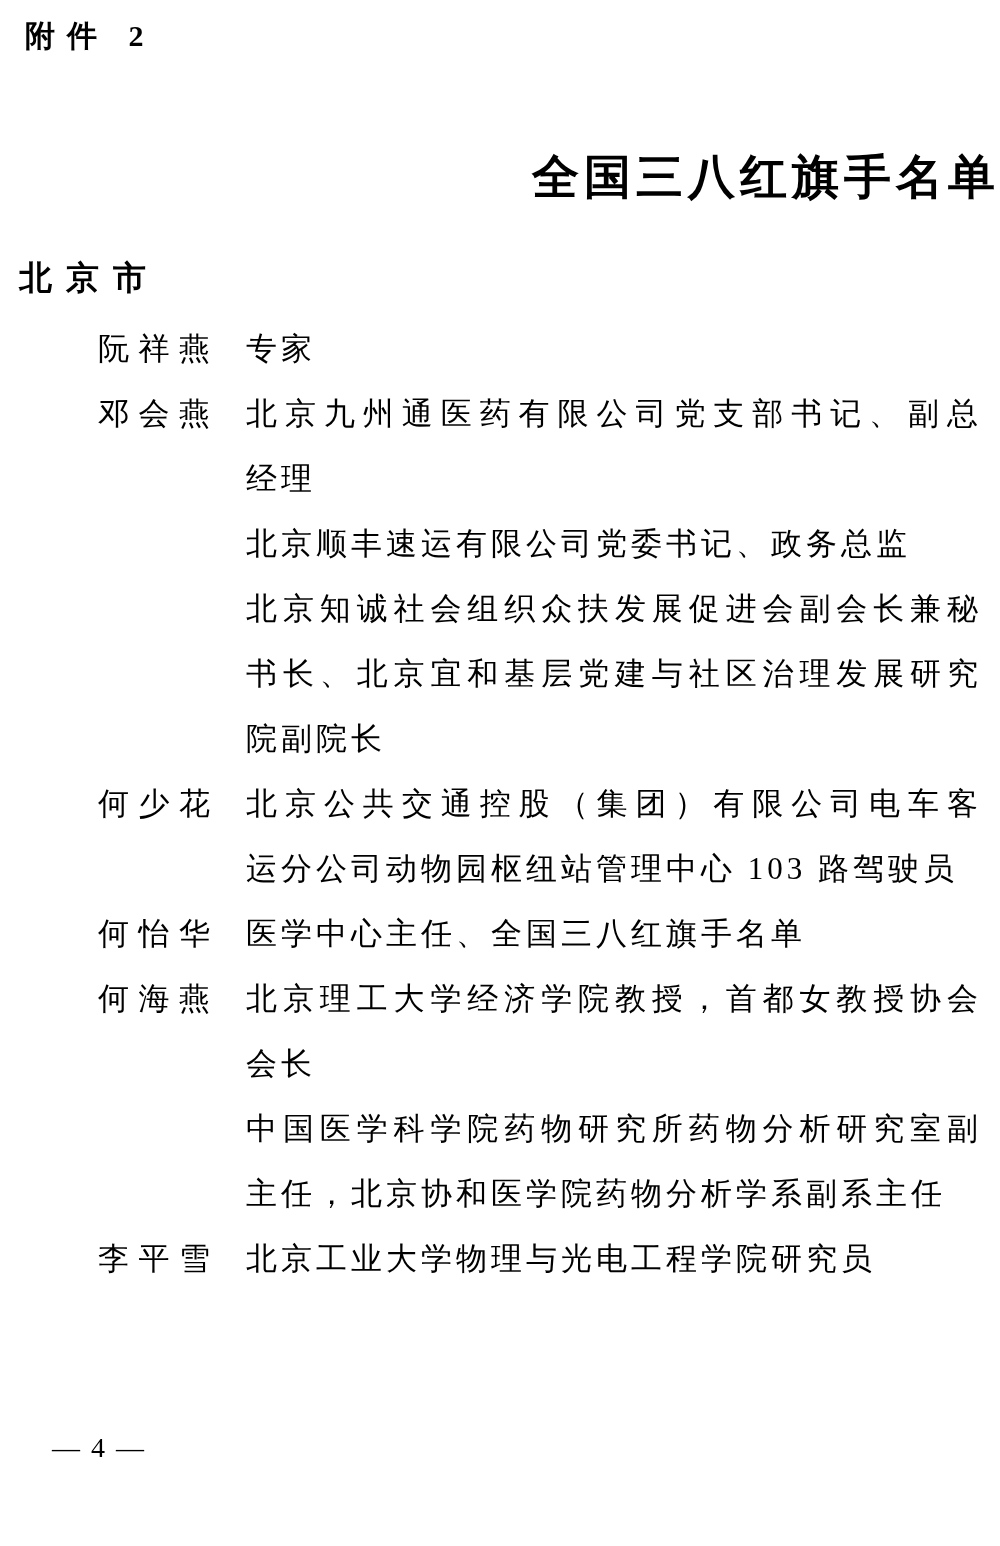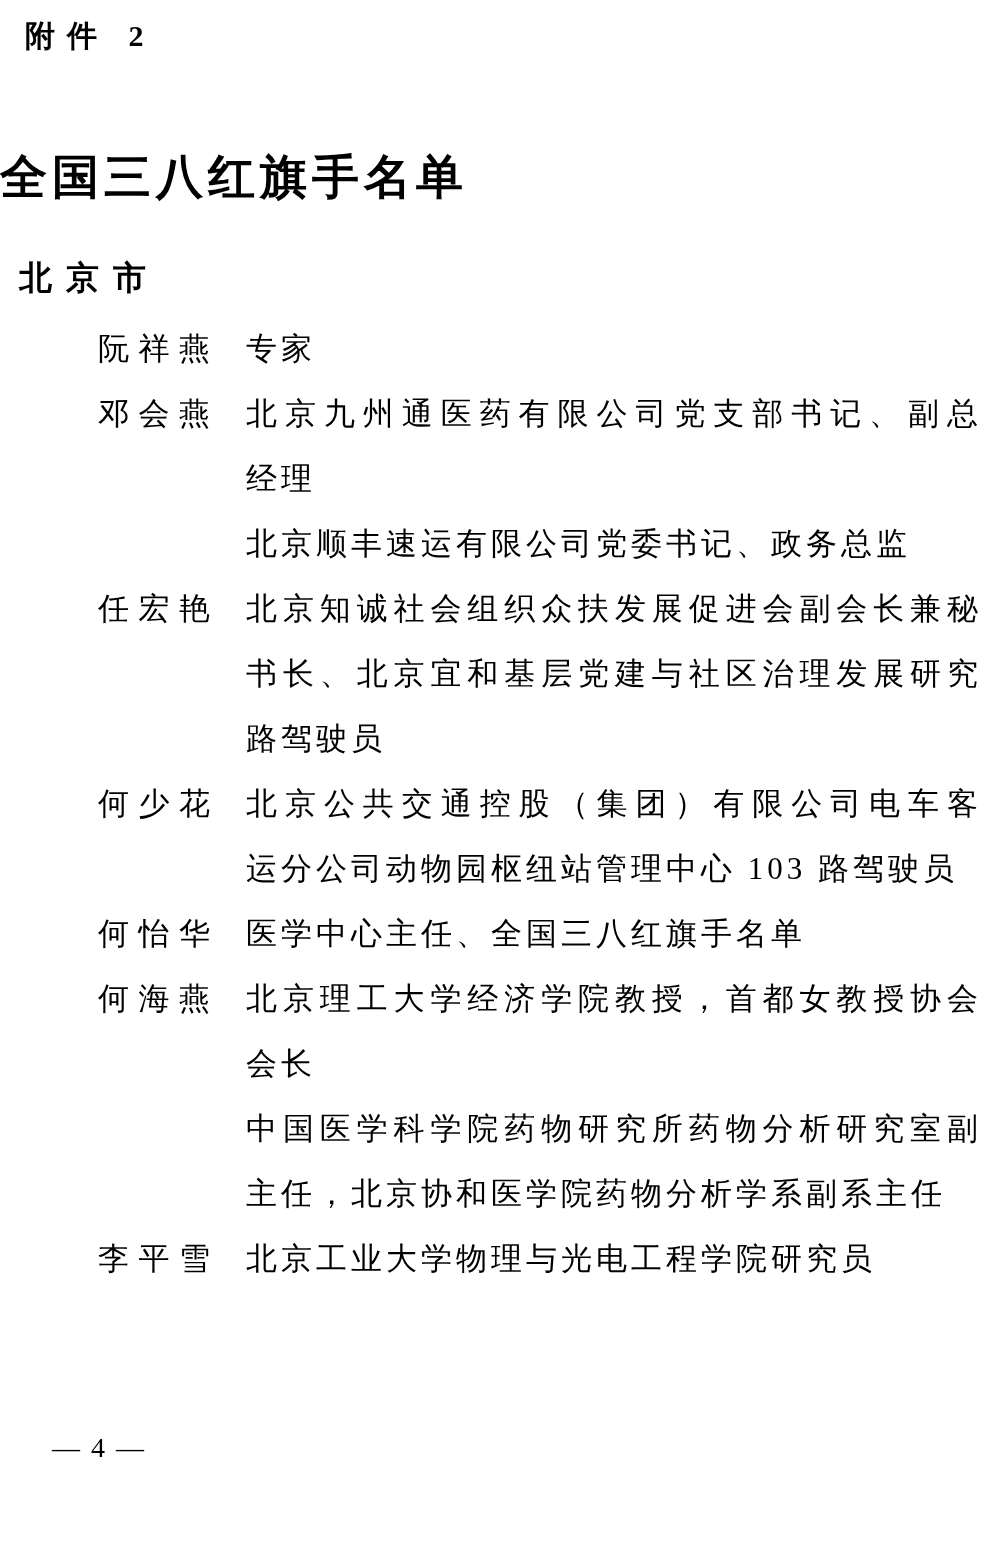--- a/index.html
+++ b/index.html
@@ -24,21 +24,21 @@
     font-weight: bold;
     letter-spacing: 12px;
     line-height: 44px;
     white-space: nowrap;
   }
   .doc-title {
     position: absolute;
     left: 0;
     top: 142px;
     width: 100%;
-    text-align: left;
+    text-align: right;
     font-size: 47px;
     font-weight: bold;
     letter-spacing: 5px;
     line-height: 70px;
     white-space: nowrap;
   }
   .section-header {
     position: absolute;
     left: 19px;
     top: 256px;
@@ -121,25 +121,24 @@
           <div class="desc-line justify">北京九州通医药有限公司党支部书记、副总</div>
           <div class="desc-line">经理</div>
         </div>
       </div>
       <div class="entry">
         <div class="entry-desc">
           <div class="desc-line">北京顺丰速运有限公司党委书记、政务总监</div>
         </div>
       </div>
       <div class="entry">
-        <div class="entry-name">任宏艳</div>
         <div class="entry-desc">
           <div class="desc-line justify">北京知诚社会组织众扶发展促进会副会长兼秘</div>
           <div class="desc-line justify">书长、北京宜和基层党建与社区治理发展研究</div>
-          <div class="desc-line">路驾驶员</div>
+          <div class="desc-line">院副院长</div>
         </div>
       </div>
       <div class="entry">
         <div class="entry-name">何少花</div>
         <div class="entry-desc">
           <div class="desc-line justify">北京公共交通控股（集团）有限公司电车客</div>
           <div class="desc-line">运分公司动物园枢纽站管理中心 103 路驾驶员</div>
         </div>
       </div>
       <div class="entry">

